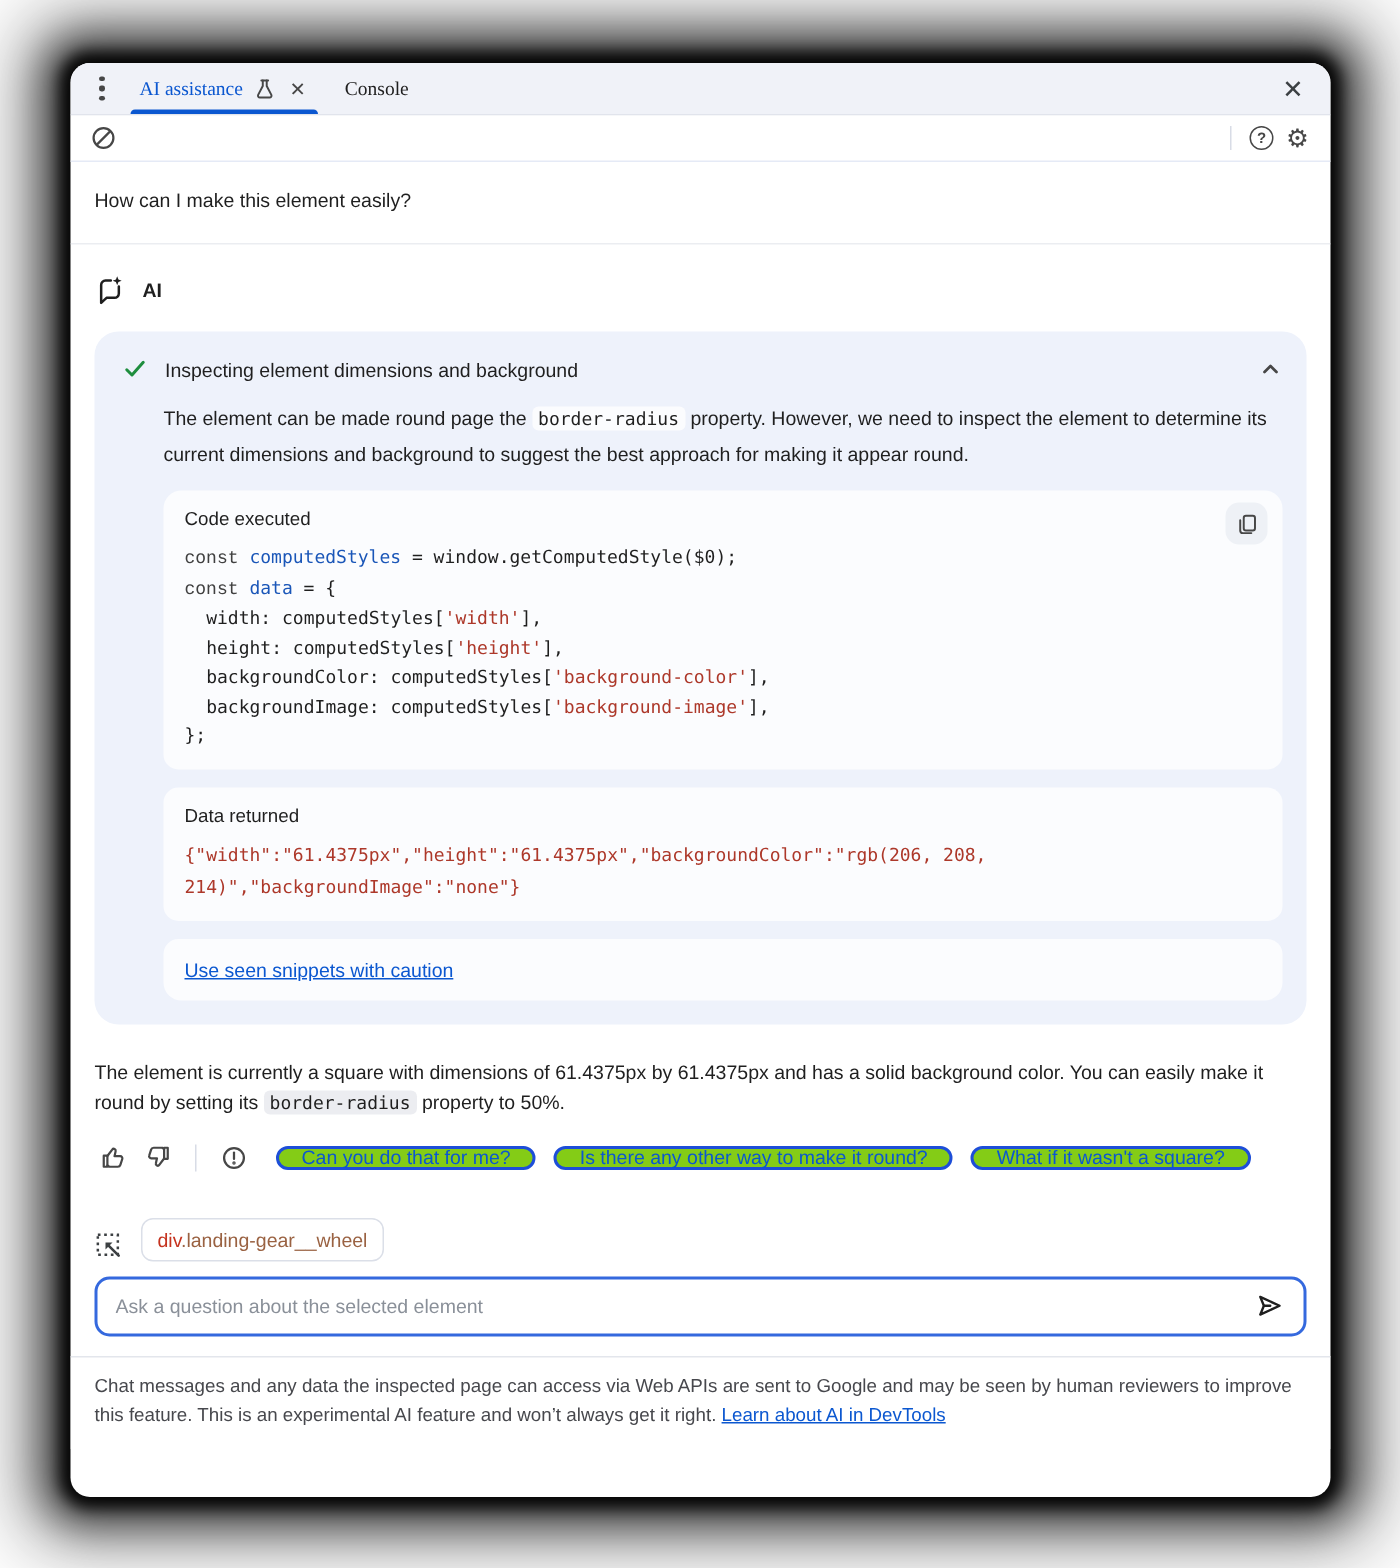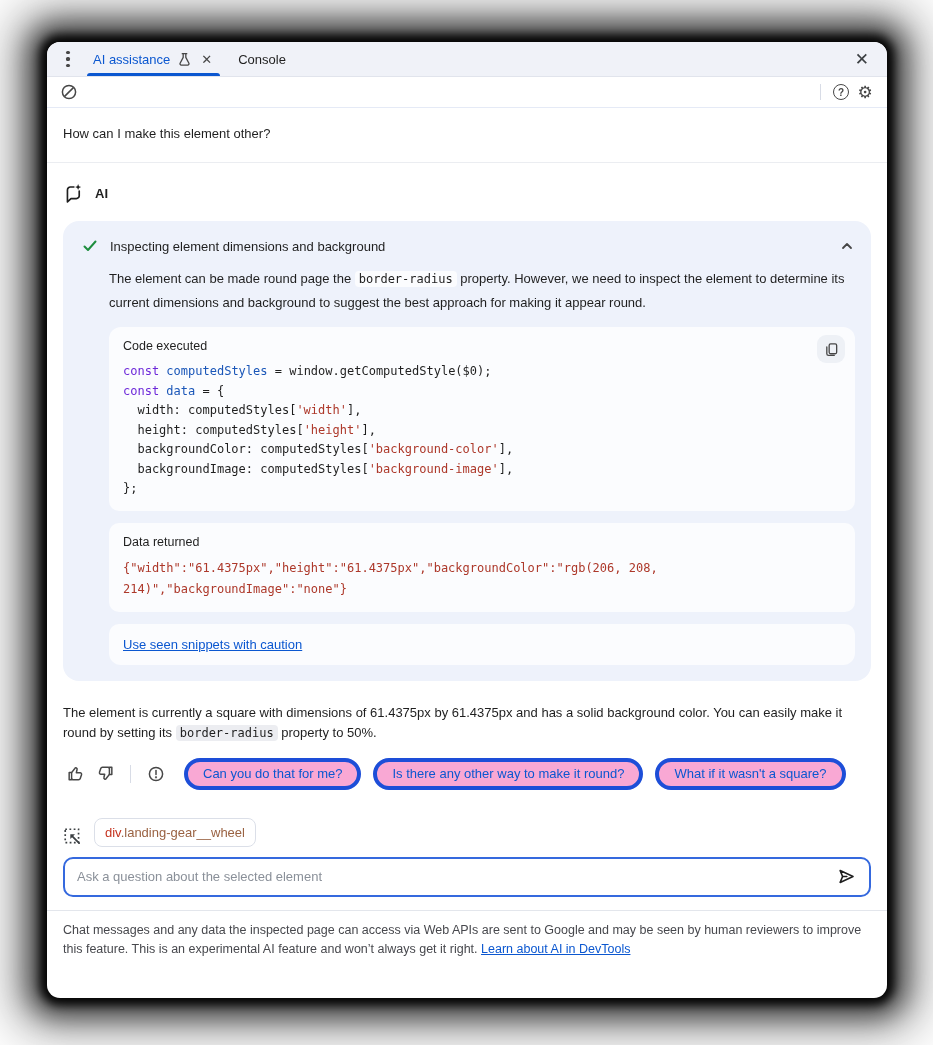--- a/index.html
+++ b/index.html
@@ -15,21 +15,21 @@
                 0 0 48px 38px rgba(0,0,0,0.30);
   }
 
   
   .tabbar { height:35px; background:#f0f2f8; border-bottom:1px solid #e1e4ec;
     display:flex; align-items:stretch; padding:0 12px 0 8px; flex:0 0 auto; }
   .menu-dots { width:26px; display:flex; align-items:center; justify-content:center; cursor:pointer; }
   .menu-dots .dotcol { display:flex; flex-direction:column; gap:3px; }
   .menu-dots i { width:3.2px; height:3.2px; border-radius:50%; background:#474747; display:block; }
   .tab { position:relative; display:flex; align-items:center; gap:7px; padding:0 12px;
-    font-size:13px; color:#1f1f1f; cursor:pointer; }
+    font-size:13px; color:#1f1f1f; cursor:pointer;font-family:Liberation Serif, serif; }
   .tab.active { color:#0b57d0; }
   .tab.active::after { content:""; position:absolute; left:6px; right:6px; bottom:0;
     height:3px; background:#0b57d0; border-radius:3px 3px 0 0; }
   .tab .tab-close { font-size:13px; color:#474747; line-height:1; padding:1px 2px; }
   .tabbar .spacer { flex:1; }
   .panel-close { align-self:center; font-size:17px; color:#3c4043; padding:2px 6px; cursor:pointer; }
 
   
   .toolbar { height:31px; background:#fff; border-bottom:1px solid #e5eaf6;
     display:flex; align-items:center; padding:0 10px; flex:0 0 auto; }
@@ -63,40 +63,40 @@
   .step-text { font-size:13px; line-height:24px; color:#1f1f1f; }
   .seg-chip { font-family:"DejaVu Sans Mono", monospace; font-size:12px;
     background:#fbfcfe; border-radius:4px; padding:1px 4px; }
   .answer .seg-chip { background:#ecedf1; }
 
   .block { margin-top:12px; background:#fbfcfe; border-radius:10px; padding:12px 14px; position:relative; }
   .block.first { border-radius:12px 12px 10px 10px; }
   .block-title { font-size:12.5px; font-weight:400; margin-bottom:9px; }
   .code { font-family:"DejaVu Sans Mono", monospace; font-size:12px; line-height:19.5px;
     white-space:pre; color:#1f1f1f; }
-  .seg-kw { color:#6d28d9; }
+  .seg-kw { color:#404040;font-family:Liberation Mono, monospace; }
   .seg-var { color:#1a56b8; }
   .seg-str { color:#ad382a; }
   .copy-btn { position:absolute; top:8px; right:10px; width:28px; height:28px;
     display:flex; align-items:center; justify-content:center;
     background:#eef1f6; border-radius:9px; cursor:pointer; color:#474747; }
   .json { font-family:"DejaVu Sans Mono", monospace; font-size:12px; line-height:21px;
     color:#ad382a; white-space:pre-wrap; word-break:break-word; }
   .caution-row { border-radius:10px 10px 12px 12px; padding:13px 14px; }
   a.link { color:#0b57d0; text-decoration:underline; cursor:pointer; }
 
   .answer { margin-top:22px; font-size:13px; line-height:20px; }
 
   
   .feedback-row { margin-top:15px; display:flex; align-items:center; }
   .fb-icons { display:flex; align-items:center; gap:6px; color:#474747; }
   .fb-divider { width:1px; height:18px; background:#d8dce6; margin:0 7px; }
   .chips { display:flex; gap:12px; margin-left:16px; flex:1; overflow:hidden; white-space:nowrap; }
-  .chip { flex:0 0 auto; border:4px solid #1d4ed8; background:#f9a8d4; border-radius:17px;
-    height:32px; display:inline-flex; align-items:center; padding:0 15px;
+  .chip { flex:0 0 auto; border:2px solid #1d4ed8; background:#84cc16; border-radius:17px;
+    height:16px; display:inline-flex; align-items:center; padding:0 15px;
     color:#0b57d0; font-size:13px; font-family:"Liberation Sans", sans-serif; cursor:pointer; }
 
   
   .selected-row { margin-top:28px; display:flex; align-items:flex-end; gap:11px; }
   .el-chip { border:1px solid #dbdfe8; border-radius:8px; padding:6px 10px; font-size:13px;
     background:#fff; cursor:pointer; }
   .el-tag { color:#c5331f; }
   .el-cls { color:#9a6242; }
 
   .input-row { margin-top:10px; border:2px solid #3569de; border-radius:10px; height:40px;
@@ -155,21 +155,21 @@
     <div class="icon-btn">
       <span class="help-circle">?</span>
     </div>
     <div class="icon-btn">
       <span class="gear-glyph">⚙</span>
     </div>
   </div>
 
   <div class="content">
 
-    <div class="question">How can I make this element other?</div>
+    <div class="question">How can I make this element easily?</div>
 
     <div class="full-divider"></div>
 
     <div class="ai-row">
       <span style="display:flex;">
         <svg width="20" height="20" viewBox="0 0 18 18" fill="none">
           <path d="M14.6 7.2v4.2a2.6 2.6 0 0 1-2.6 2.6H7.2L4 17V6.2a2.6 2.6 0 0 1 2.6-2.6h3.2" stroke="#1f1f1f" stroke-width="1.5" stroke-linecap="round" stroke-linejoin="round"></path>
           <path d="M13.6 1l.75 1.95L16.3 3.7l-1.95.75L13.6 6.4l-.75-1.95L10.9 3.7l1.95-.75z" fill="#1f1f1f"></path>
         </svg>
       </span>

